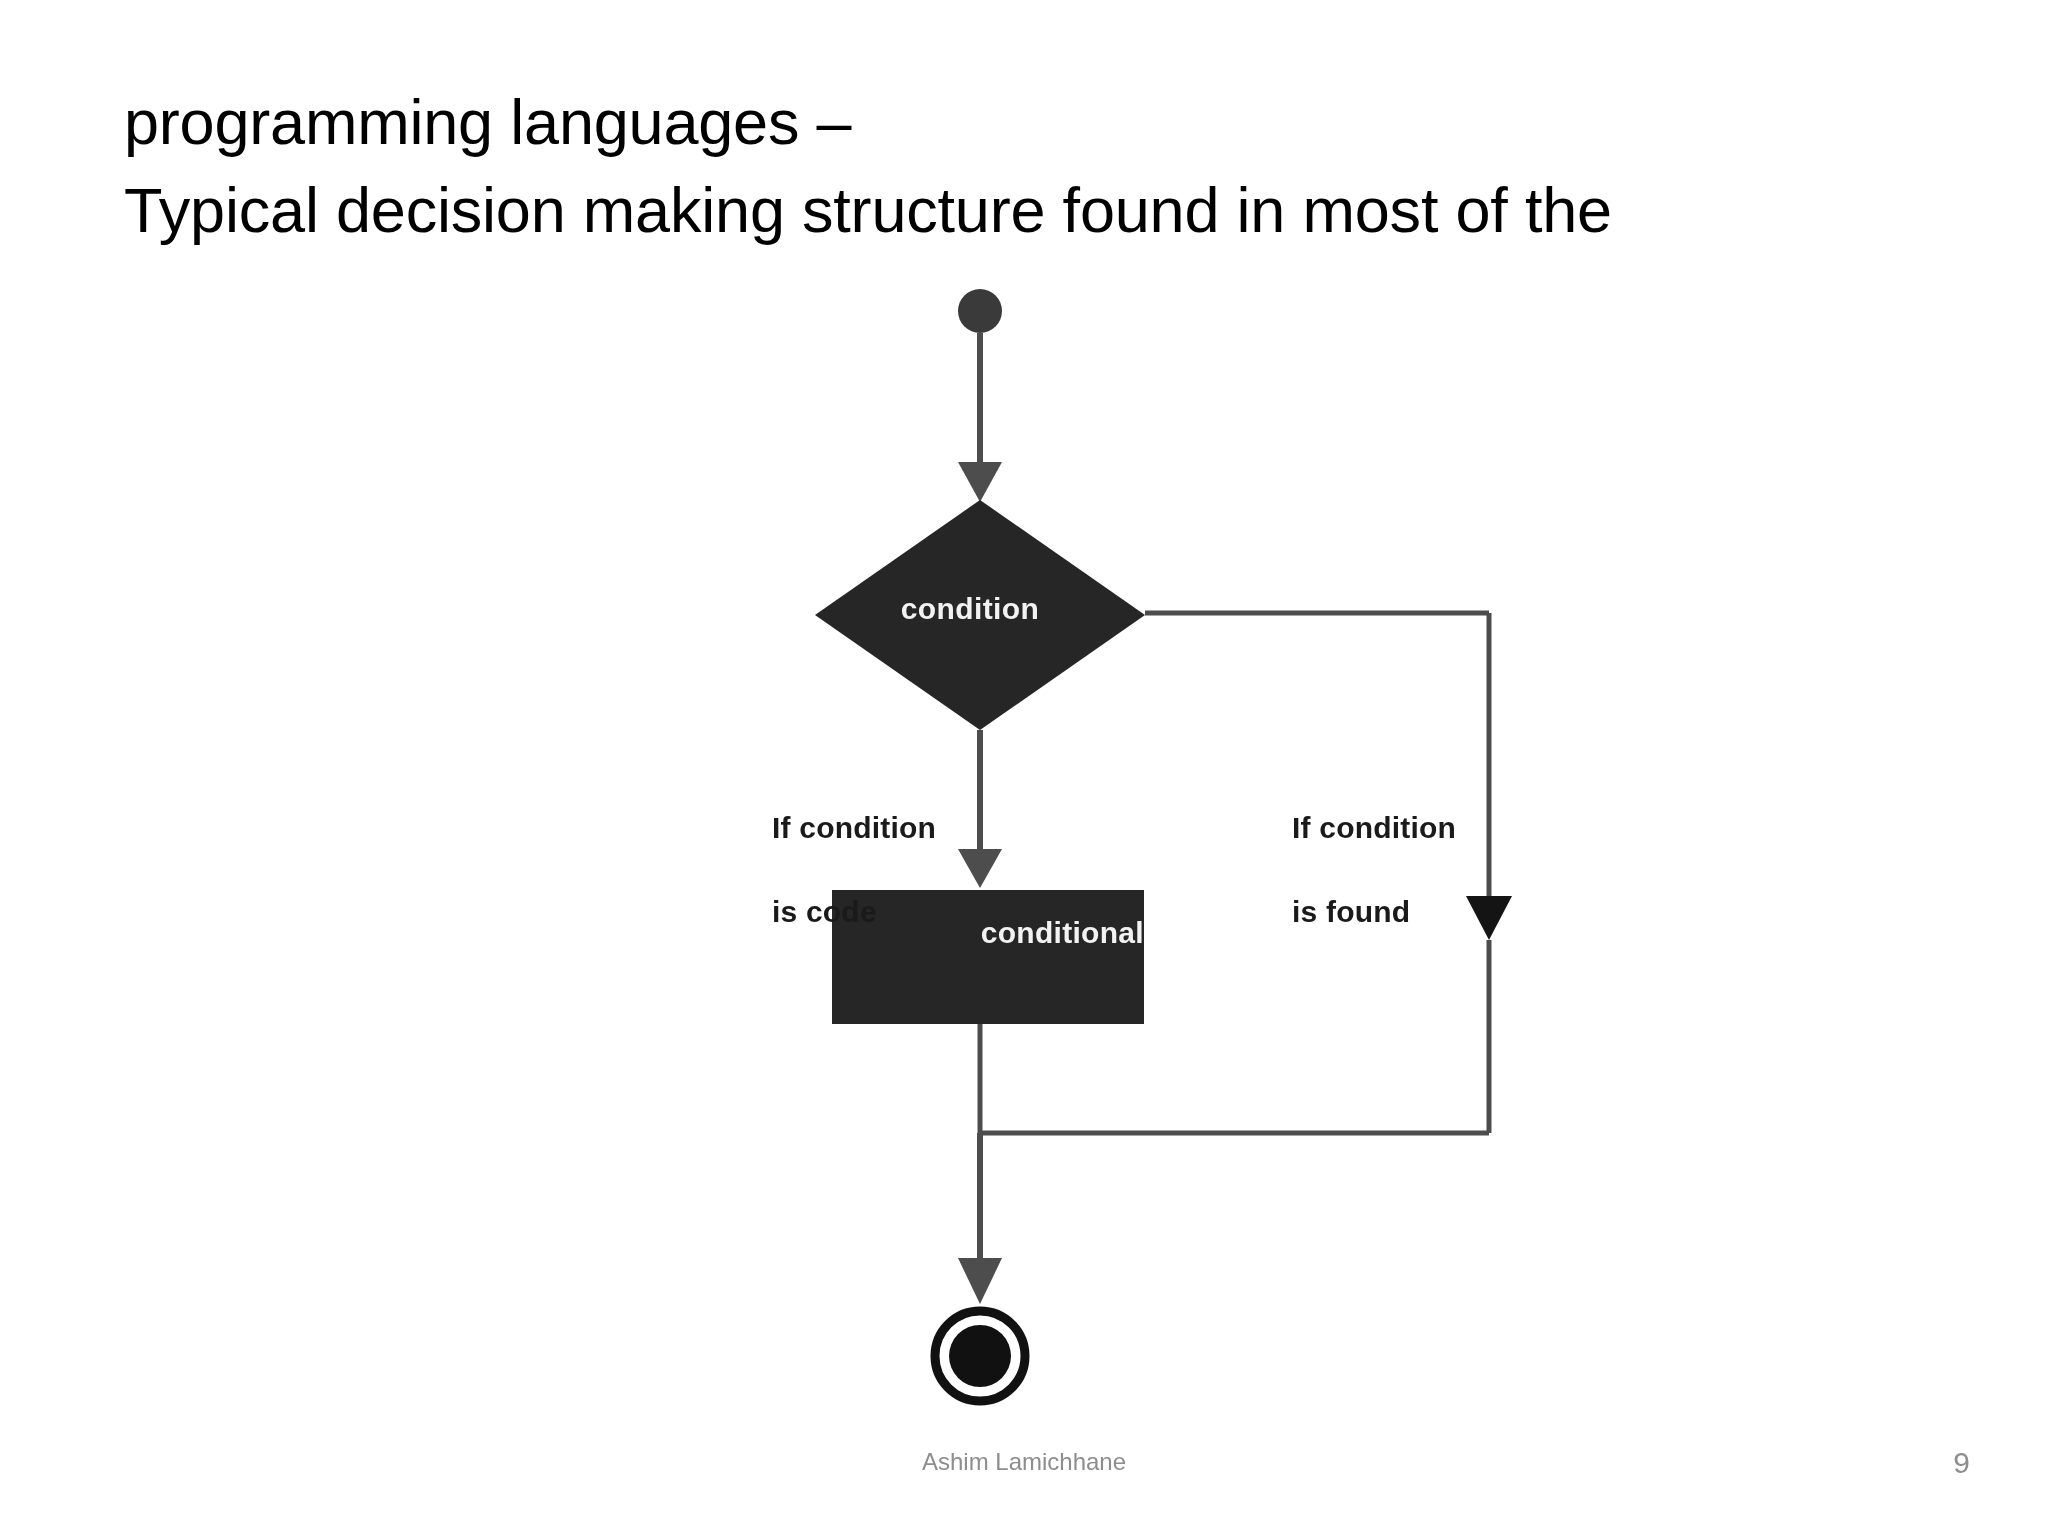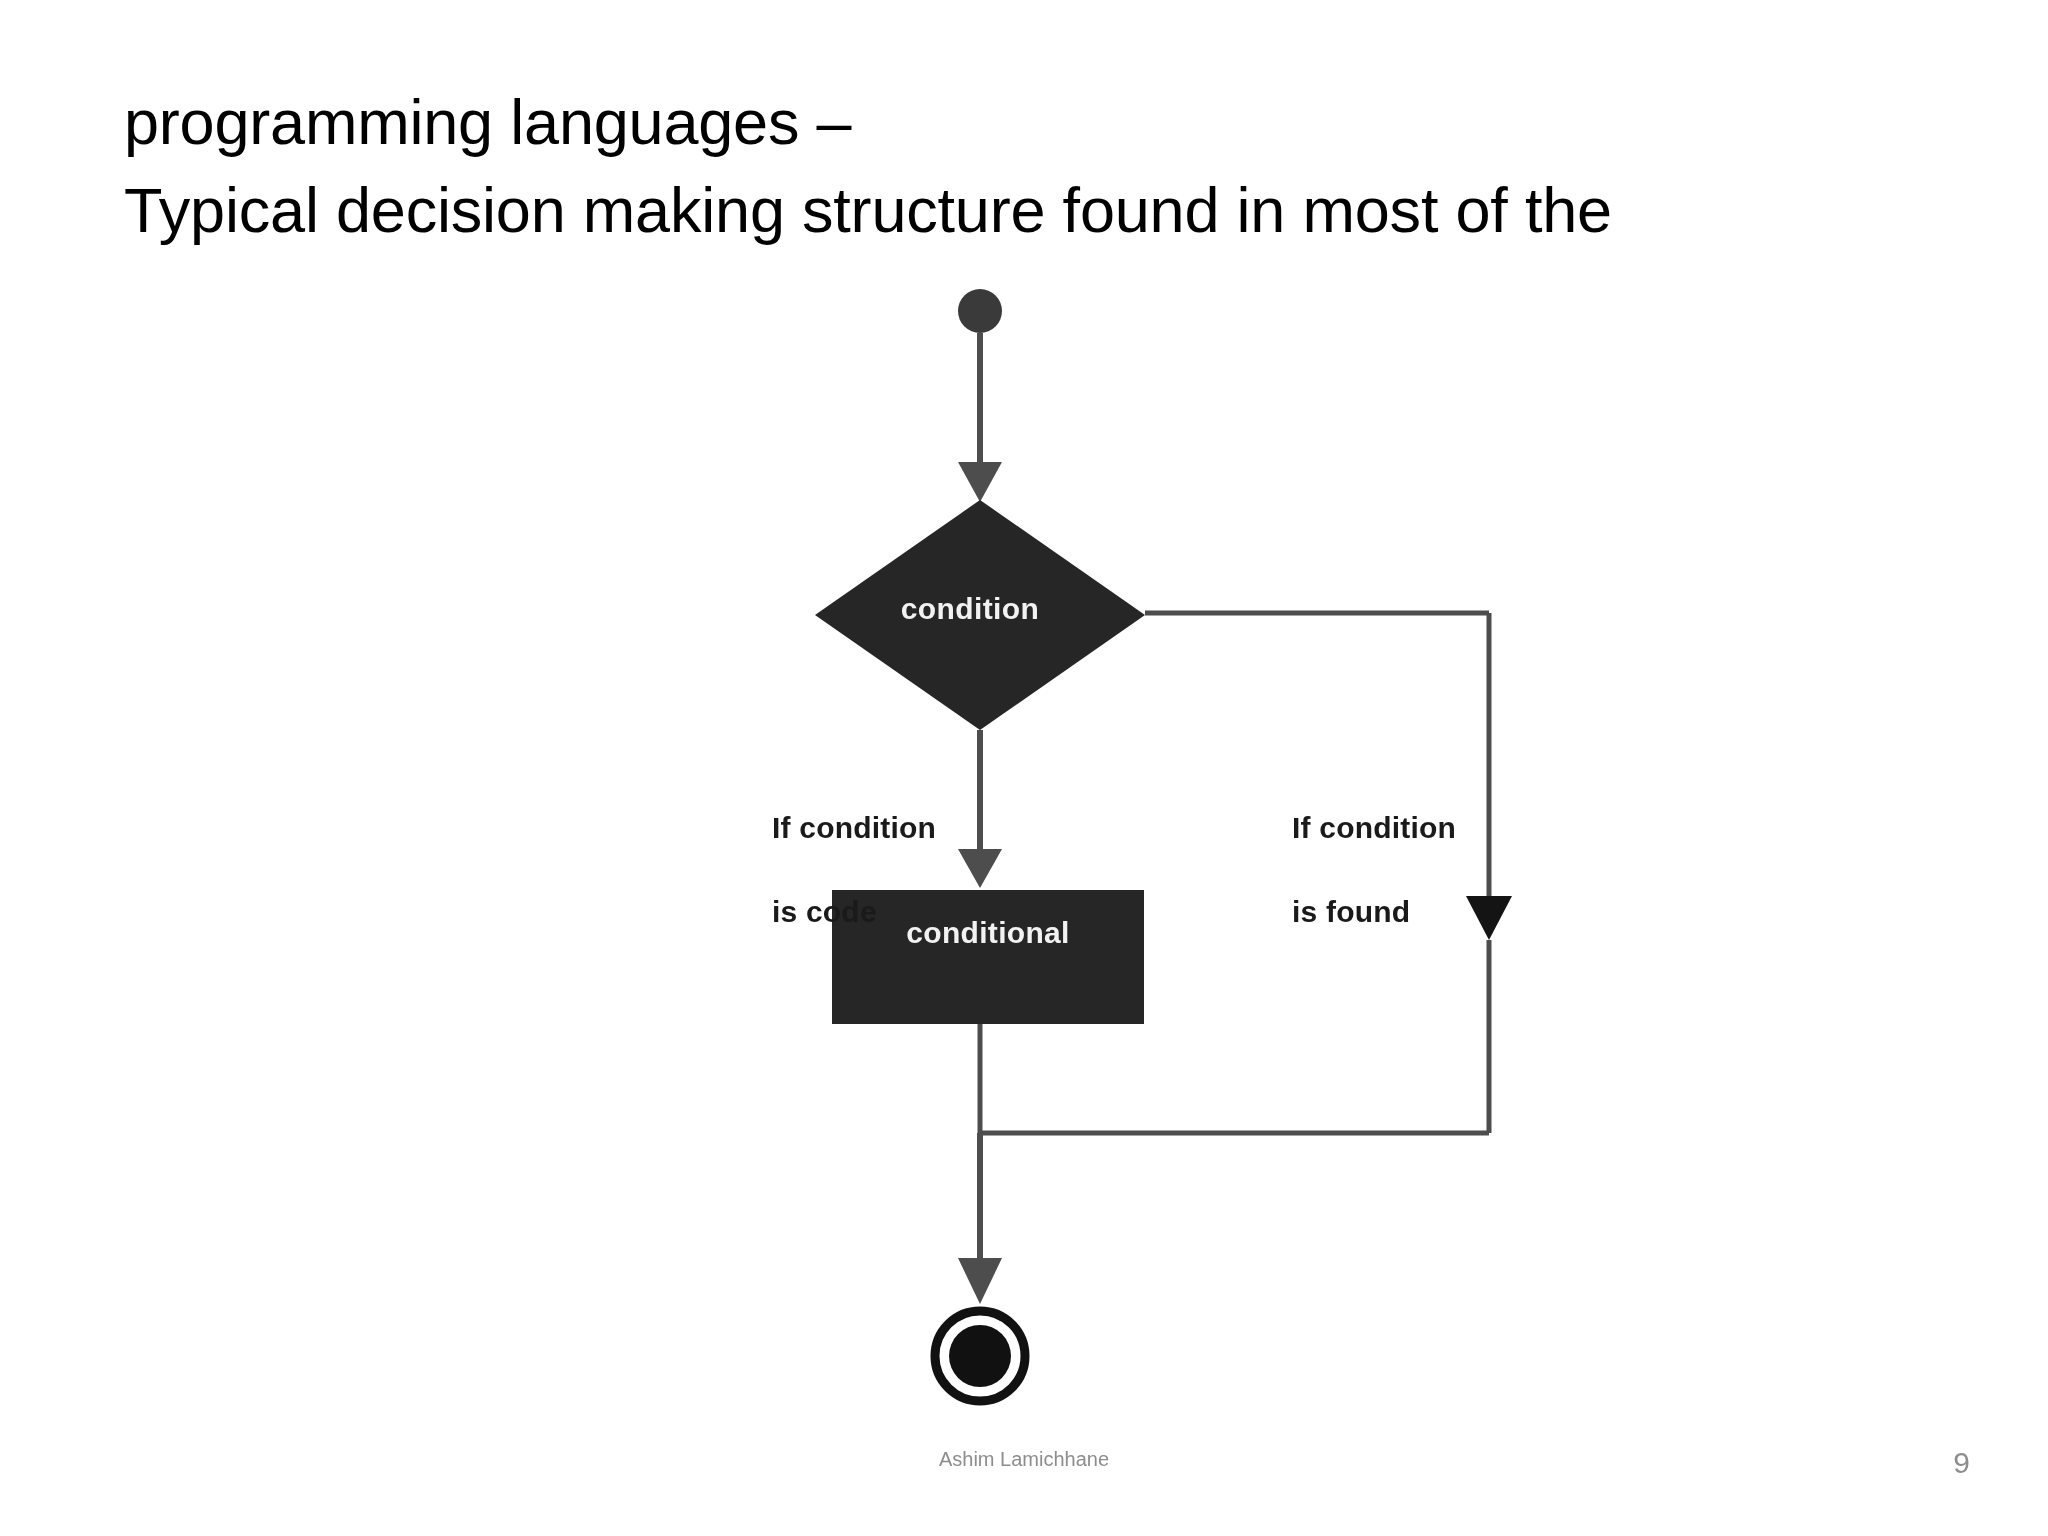--- a/index.html
+++ b/index.html
@@ -62,20 +62,21 @@
     line-height: 34px;
     letter-spacing: 0.4px;
   }
   #code-label {
     left: 832px;
     top: 912px;
     width: 312px;
     font-size: 30px;
     line-height: 42px;
     letter-spacing: 0.3px;
+    text-align: right;
   }
 
   .edge-label {
     position: absolute;
     font-family: "Liberation Sans", sans-serif;
     font-weight: bold;
     font-size: 30px;
     line-height: 42px;
     color: #1a1a1a;
     letter-spacing: 0.2px;
@@ -86,21 +87,21 @@
   #false-label { left: 1262px; top: 765px; text-align: left; }
 
   
   #footer-author {
     position: absolute;
     left: 0;
     top: 1448px;
     width: 2048px;
     text-align: center;
     font-family: "Liberation Sans", sans-serif;
-    font-size: 20px;
+    font-size: 24px;
     color: #8d8d8d;
   }
   #footer-page {
     position: absolute;
     right: 78px;
     top: 1446px;
     font-family: "Liberation Sans", sans-serif;
     font-size: 30px;
     color: #8d8d8d;
   }

